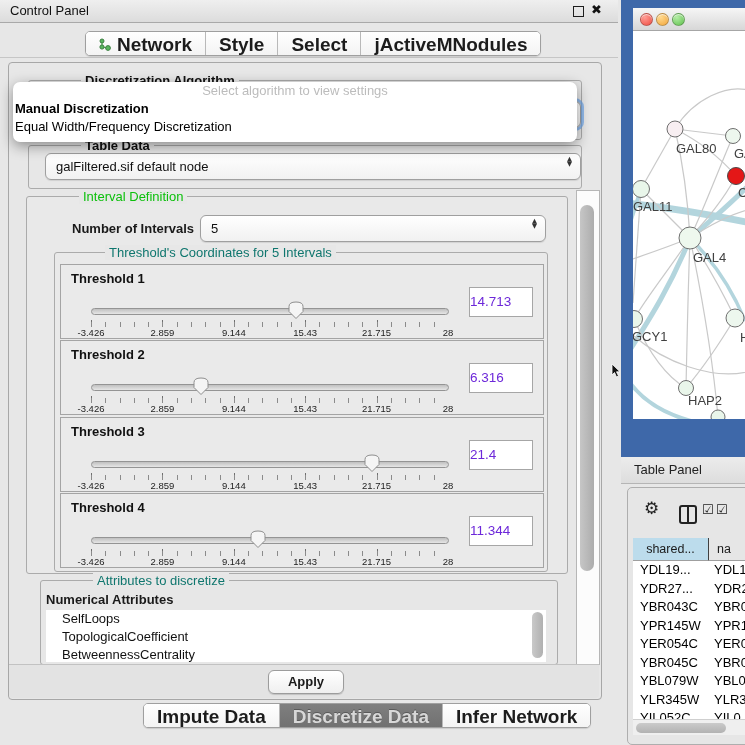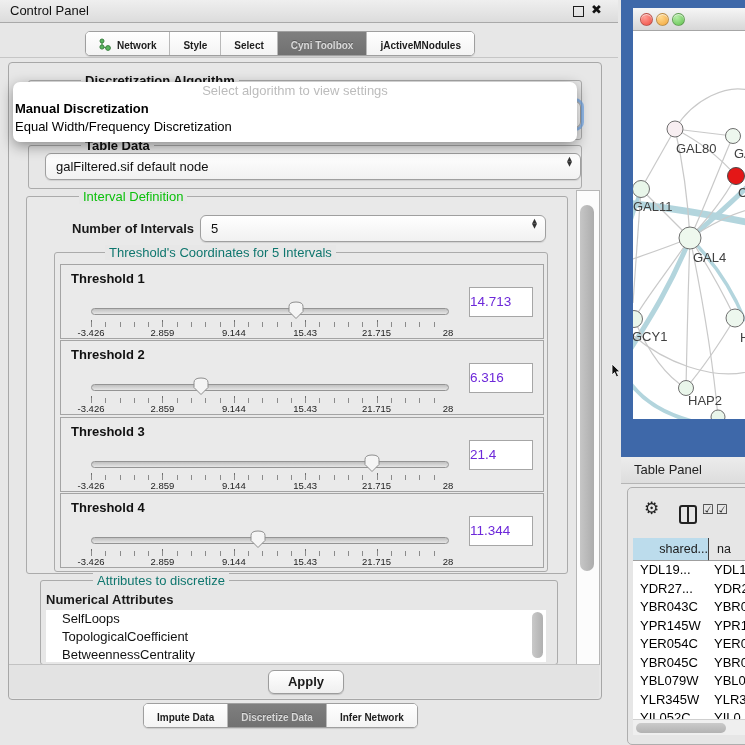--- a/index.html
+++ b/index.html
@@ -11,21 +11,21 @@
   
   #titlebar{left:0;top:0;width:618px;height:22px;background:linear-gradient(#efefef,#dcdcdc);
             border-bottom:1px solid #a9a9a9;}
   #titlebar .t{position:absolute;left:10px;top:3px;font-size:13px;color:#111;}
   #min-btn{position:absolute;left:573px;top:6px;width:9px;height:9px;border:1.5px solid #1d1d1d;background:#fff0;}
   #close-btn{position:absolute;left:591px;top:2px;font-size:13px;font-weight:bold;color:#111;}
 
   
   .segbar{display:flex;height:23px;border:1px solid #9f9f9f;border-radius:5px;overflow:hidden;
           background:#fff;box-shadow:0 1px 1px rgba(0,0,0,.12);}
-  .seg{display:flex;align-items:center;justify-content:center;padding:13px 13px;font-size:10px;font-weight:bold;
+  .seg{display:flex;align-items:center;justify-content:center;padding:13px 13px;font-size:19px;font-weight:bold;
        color:#1c1c1c;background:linear-gradient(#ffffff,#f2f2f2);border-right:1px solid #b9b9b9;white-space:nowrap;}
   .seg:last-child{border-right:none;}
   .seg.active{background:linear-gradient(#7f7f7f,#6f6f6f);color:#d8d8d8;text-shadow:0 -1px 0 #5a5a5a;}
   .seg .nicon{margin-right:6px;}
 
   
   #content-panel{left:8px;top:62px;width:592px;height:636px;border:1px solid #a7a7a7;border-radius:4px;
                  background:#e7e7e7;}
   #content-divider{left:0;top:57px;width:618px;height:0;border-top:1px solid #c6c6c6;}
 
@@ -97,21 +97,21 @@
 
   
   #tp-header{left:621px;top:457px;width:124px;height:26px;background:linear-gradient(#ececec,#dddddd);
         border-bottom:1px solid #b5b5b5;}
   #tp-header .t{position:absolute;left:13px;top:5px;font-size:13px;color:#222;}
   #tp-panel{left:627px;top:487px;width:200px;height:256px;border:1px solid #aeaeae;border-radius:5px;background:#e6e6e6;}
   #tp-toolbar .icon{position:absolute;color:#222;}
   #col-icon{position:absolute;left:51px;top:17px;width:14px;height:15px;border:2px solid #222;border-radius:3px;}
   #col-icon::after{content:"";position:absolute;left:5.5px;top:0;width:2px;height:15px;background:#222;}
   #tp-table{position:absolute;left:5px;top:50px;width:194px;height:181px;background:#fff;overflow:hidden;}
-  .th{position:absolute;top:0;height:22px;line-height:22px;text-align:right;font-size:12.5px;color:#1a1a1a;
+  .th{position:absolute;top:0;height:22px;line-height:22px;text-align:center;font-size:12.5px;color:#1a1a1a;
       border-right:2px solid #404040;border-bottom:1px solid #9f9f9f;}
   .th.c1{left:0;width:75px;background:#bcdcec;}
   .th.c2{left:76px;width:118px;background:#e6e6e6;border-right:none;text-align:left;padding-left:8px;}
   .trow{position:absolute;left:0;width:194px;height:18.5px;line-height:18.5px;font-size:13px;color:#000;}
   .trow .c1{position:absolute;left:7px;white-space:nowrap;}
   .trow .c2{position:absolute;left:81px;white-space:nowrap;}
   #tp-hscroll{position:absolute;left:5px;top:231px;width:194px;height:15px;background:#efefef;border-top:1px solid #cfcfcf;}
   #tp-hscroll .thumb{position:absolute;left:3px;top:2.5px;width:90px;height:10px;border-radius:5px;
         background:linear-gradient(#cacaca,#b2b2b2);}
 
@@ -141,23 +141,20 @@
             <circle cx="9" cy="10" r="2.4" fill="#59b55e" stroke="#3c7f41"></circle>
           </svg>
       </span>
       <span>Network</span>
     </div>
     <div class="seg">
         <span>Style</span>
       </div>
     <div class="seg">
         <span>Select</span>
-      </div>
-    <div class="seg active">
-        <span>Cyni Toolbox</span>
       </div>
     <div class="seg">
         <span>jActiveMNodules</span>
       </div>
   </div>
 
   <div class="abs" id="content-panel"></div>
 
   <div class="group" style="left:28px;top:80px;width:552px;height:58px;">
     <span class="gtitle bold">Discretization Algorithm</span>

